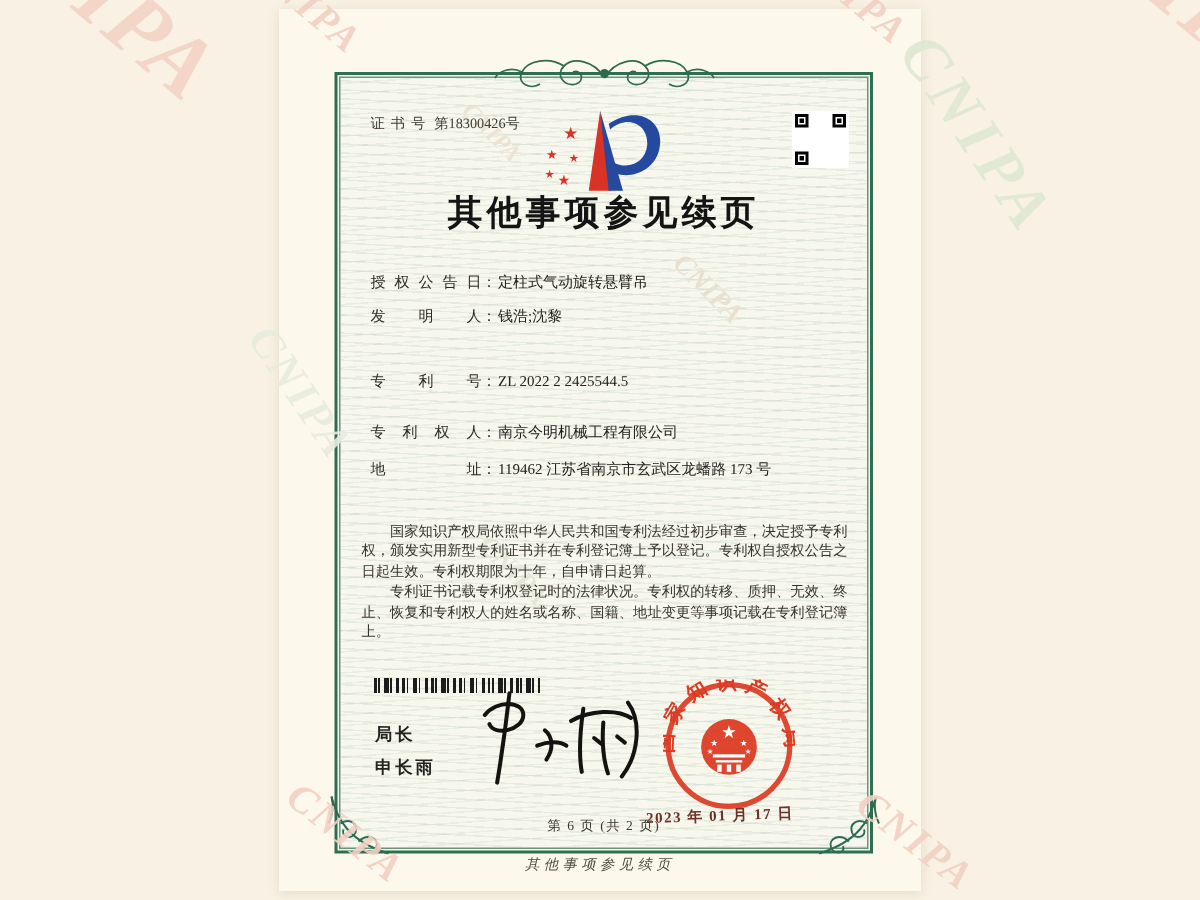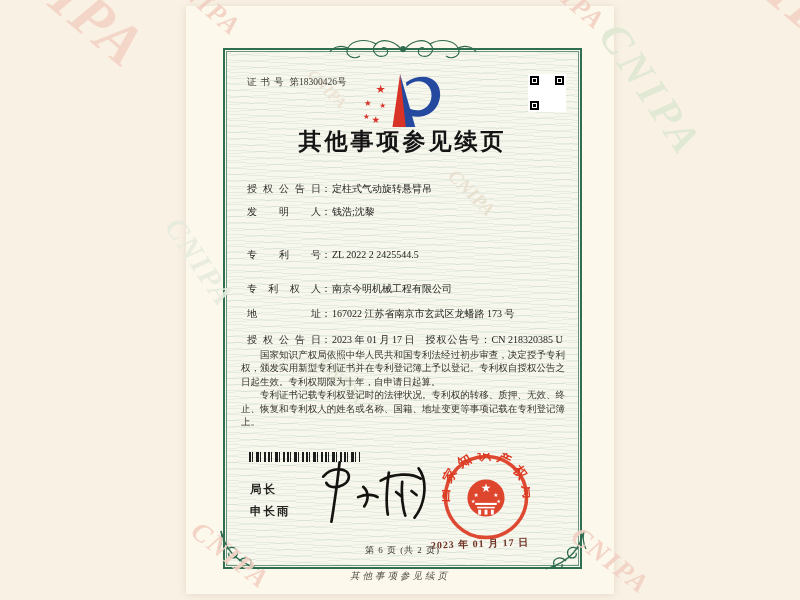--- a/index.html
+++ b/index.html
@@ -161,24 +161,21 @@
         <div class="frow" style="top:155px">
           <span class="flabel">发明人</span><span class="fcolon">：</span><span class="fvalue">钱浩;沈黎</span>
         </div>
         <div class="frow" style="top:198px">
           <span class="flabel">专利号</span><span class="fcolon">：</span><span class="fvalue">ZL 2022 2 2425544.5</span>
         </div>
         <div class="frow" style="top:232px">
           <span class="flabel">专利权人</span><span class="fcolon">：</span><span class="fvalue">南京今明机械工程有限公司</span>
         </div>
         <div class="frow" style="top:257px">
-          <span class="flabel">地址</span><span class="fcolon">：</span><span class="fvalue">167022 江苏省南京市玄武区龙蟠路 173 号</span>
-        </div>
-        <div class="frow" style="top:283px">
-          <span class="flabel">授权公告日</span><span class="fcolon">：</span><span class="fvalue">2023 年 01 月 17 日</span><span class="flabel2" style="margin-left:11px">授权公告号</span><span class="fcolon">：</span><span class="fvalue">CN 218320385 U</span>
+          <span class="flabel">地址</span><span class="fcolon">：</span><span class="fvalue">119462 江苏省南京市玄武区龙蟠路 173 号</span>
         </div>
 
         <div class="paras">
           <p>国家知识产权局依照中华人民共和国专利法经过初步审查，决定授予专利权，颁发实用新型专利证书并在专利登记簿上予以登记。专利权自授权公告之日起生效。专利权期限为十年，自申请日起算。</p>
           <p>专利证书记载专利权登记时的法律状况。专利权的转移、质押、无效、终止、恢复和专利权人的姓名或名称、国籍、地址变更等事项记载在专利登记簿上。</p>
         </div>
 
         <div class="barcode"></div>
 
         <div class="dir" style="top:432px">局长</div>

